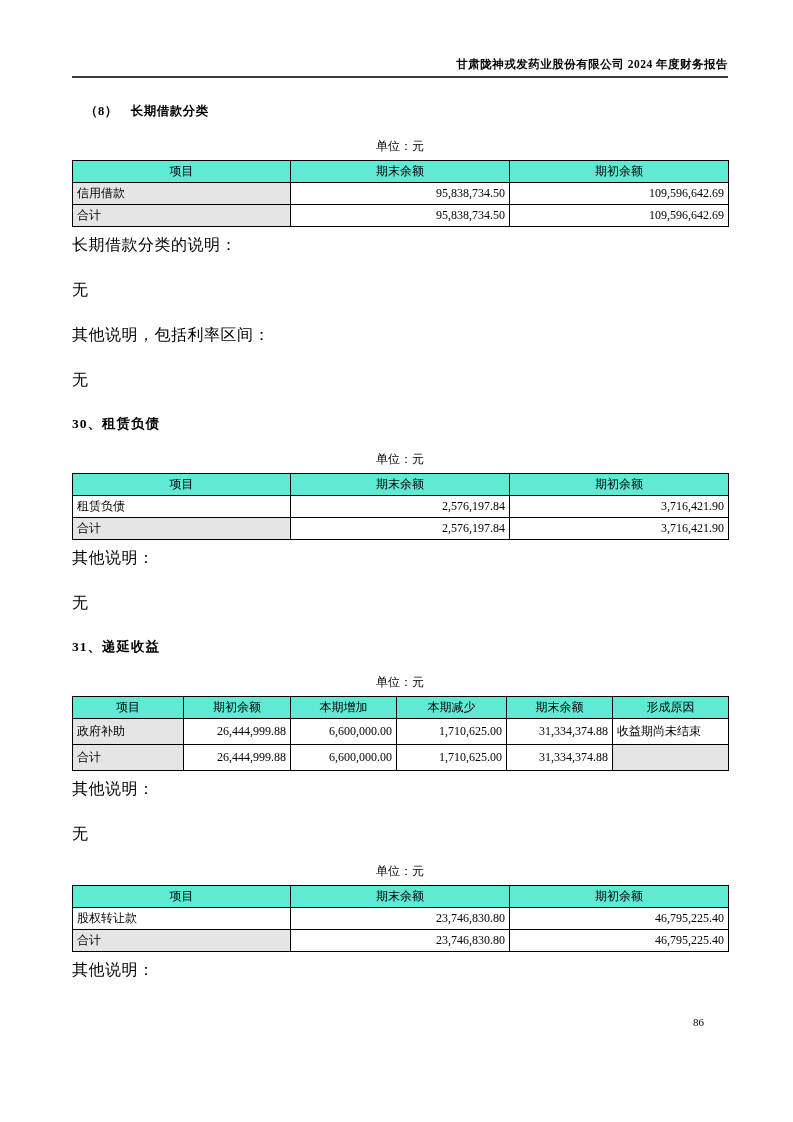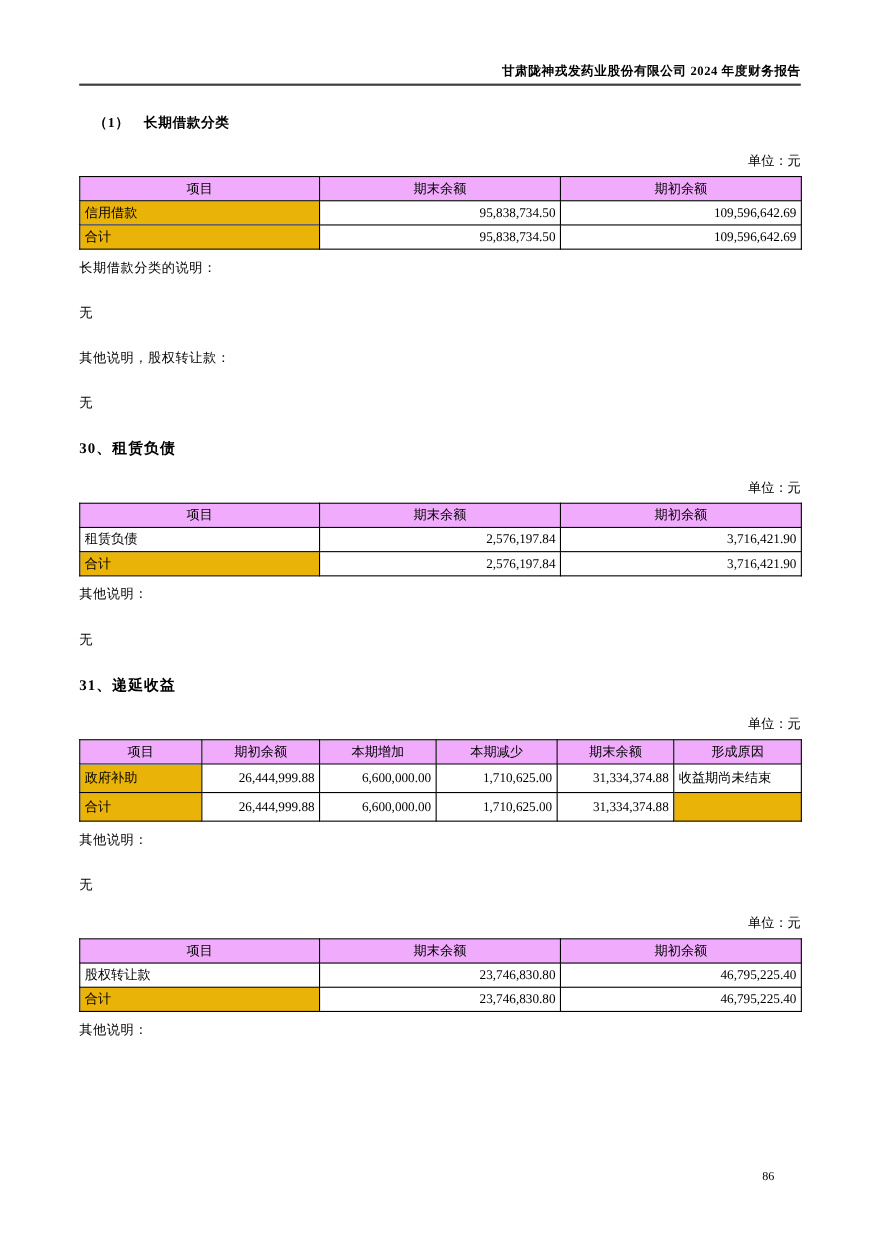--- a/index.html
+++ b/index.html
@@ -33,68 +33,68 @@
   }
   .subsec-title{
     margin-top:25px;
     padding-left:13px;
     font-size:12.5px;
     font-weight:bold;
     letter-spacing:0.5px;
   }
   .unit-label{
     margin-top:18px;
-    text-align:right;
+    text-align:center;
     font-size:12px;
   }
   table.fin{
     margin-top:5px;
     border-collapse:collapse;
     table-layout:fixed;
     width:656px;
     font-size:12px;
   }
   table.fin td{
     border:1px solid #000000;
     height:21px;
     padding:0 4px;
     vertical-align:middle;
     overflow:hidden;
     white-space:nowrap;
   }
   table.fin.tall td.dr{height:25px;}
-  td.sh{background:#eab308;}
-  td.hc{text-align:center;background:#f0abfc;}
+  td.sh{background:#e5e5e5;}
+  td.hc{text-align:center;background:#5eead4;}
   td.l{text-align:left;padding-left:6px;}
   td.n{text-align:right;padding-right:5px;}
   td.c{text-align:left;}
   .note{
     margin-top:24px;
-    font-size:12px;
+    font-size:16px;
     letter-spacing:0.5px;
   }
   .note.first{margin-top:8px;}
   .page-number{
     position:absolute;
-    top:1064px;
+    top:1016px;
     right:70px;
     font-size:11px;
   }
 </style>
 </head>
 <body>
 
 <div class="page">
   <div class="content">
 
     <div class="doc-header">
       <span>甘肃陇神戎发药业股份有限公司 2024 年度财务报告</span>
     </div>
 
-    <div class="subsec-title">（1）　长期借款分类</div>
+    <div class="subsec-title">（8）　长期借款分类</div>
     <div class="unit-label">单位：元</div>
 
     <table class="fin">
       <colgroup>
           <col style="width:218px">
           <col style="width:219px">
           <col style="width:219px">
         </colgroup>
       <tbody>
           <tr>
@@ -110,21 +110,21 @@
       <tr>
         <td class="l sh">合计</td>
         <td class="n">95,838,734.50</td>
         <td class="n">109,596,642.69</td>
       </tr>
     </tbody>
       </table>
 
     <div class="note first">长期借款分类的说明：</div>
     <div class="note">无</div>
-    <div class="note">其他说明，股权转让款：</div>
+    <div class="note">其他说明，包括利率区间：</div>
     <div class="note">无</div>
 
     <div class="sec-title">30、租赁负债</div>
     <div class="unit-label">单位：元</div>
 
     <table class="fin">
       <colgroup>
           <col style="width:218px">
           <col style="width:219px">
           <col style="width:219px">

